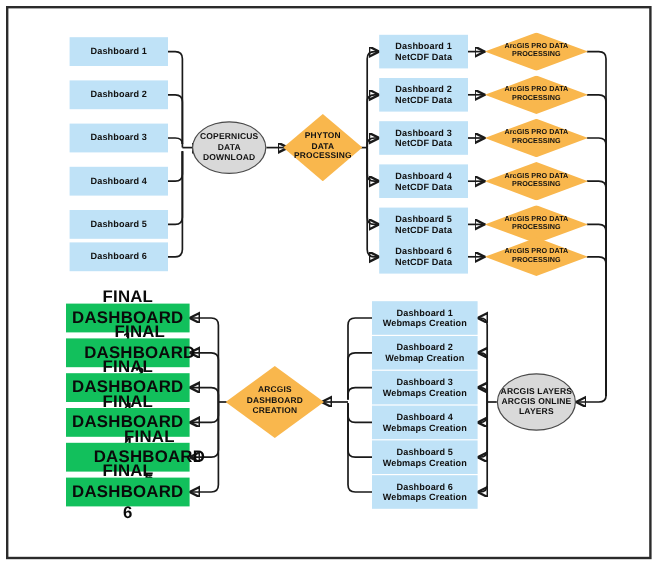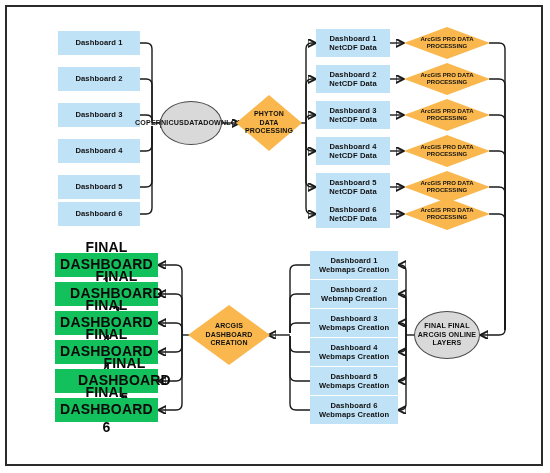--- a/index.html
+++ b/index.html
@@ -185,21 +185,21 @@
     <div class="node box-blue" style="left:58px; top:139px; width:82px; height:24px;">
       <span>Dashboard 4</span>
     </div>
     <div class="node box-blue" style="left:58px; top:175px; width:82px; height:24px;">
       <span>Dashboard 5</span>
     </div>
     <div class="node box-blue" style="left:58px; top:202px; width:82px; height:24px;">
       <span>Dashboard 6</span>
     </div>
 
-    <div class="node ellipse-grey" style="left:160px; top:101px; width:62px; height:44px; flex-direction:row;">
+    <div class="node ellipse-grey" style="left:160px; top:101px; width:62px; height:44px; flex-direction:column;">
       <span>COPERNICUS</span>
       <span>DATA</span>
       <span>DOWNLOAD</span>
     </div>
 
     <div class="node diamond d-mid" style="left:236px; top:95px; width:66px; height:56px; flex-direction:column;">
       <span class="face"></span>
       <span class="lbl">PHYTON</span>
       <span class="lbl">DATA</span>
       <span class="lbl">PROCESSING</span>
@@ -255,21 +255,21 @@
       <span class="lbl">ArcGIS PRO DATA</span>
       <span class="lbl">PROCESSING</span>
     </div>
     <div class="node diamond d-small" style="left:404px; top:198px; width:86px; height:32px; flex-direction:column;">
       <span class="face"></span>
       <span class="lbl">ArcGIS PRO DATA</span>
       <span class="lbl">PROCESSING</span>
     </div>
 
     <div class="node ellipse-grey" style="left:414px; top:311px; width:66px; height:48px; flex-direction:column;">
-      <span>FINAL FINAL</span>
+      <span>ARCGIS LAYERS</span>
       <span>ARCGIS ONLINE</span>
       <span>LAYERS</span>
     </div>
 
     <div class="node box-blue" style="left:310px; top:251px; width:88px; height:28px; flex-direction:column;">
       <span>Dashboard 1</span>
       <span>Webmaps Creation</span>
     </div>
     <div class="node box-blue" style="left:310px; top:280px; width:88px; height:28px; flex-direction:column;">
       <span>Dashboard 2</span>

